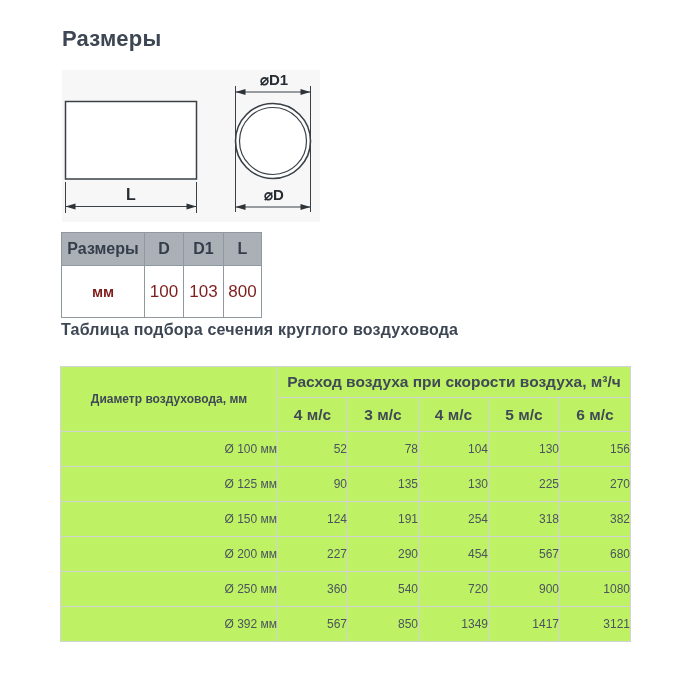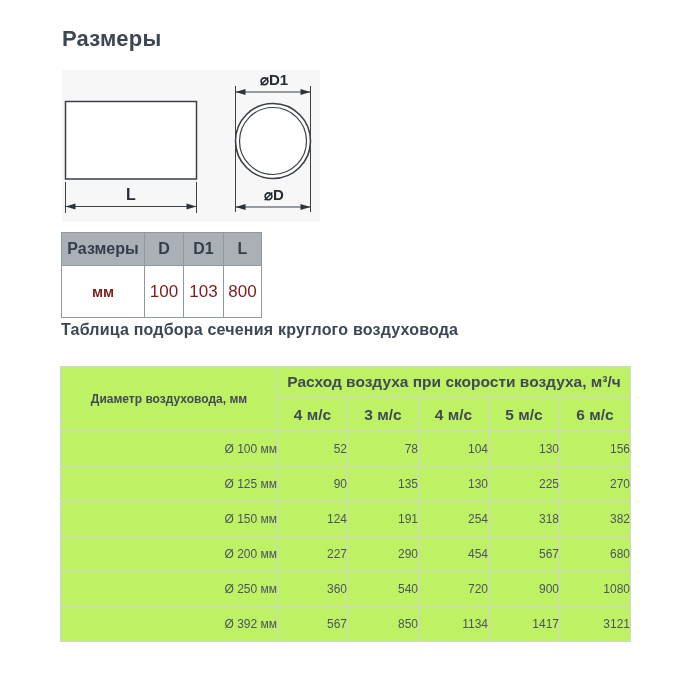--- a/index.html
+++ b/index.html
@@ -213,18 +213,18 @@
     <td>360</td>
     <td>540</td>
     <td>720</td>
     <td>900</td>
     <td>1080</td>
   </tr>
   <tr>
     <td>Ø 392 мм</td>
     <td>567</td>
     <td>850</td>
-    <td>1134</td>
+    <td>1349</td>
     <td>1417</td>
     <td>3121</td>
   </tr>
 </tbody>
   </table>
 
 </body></html>

